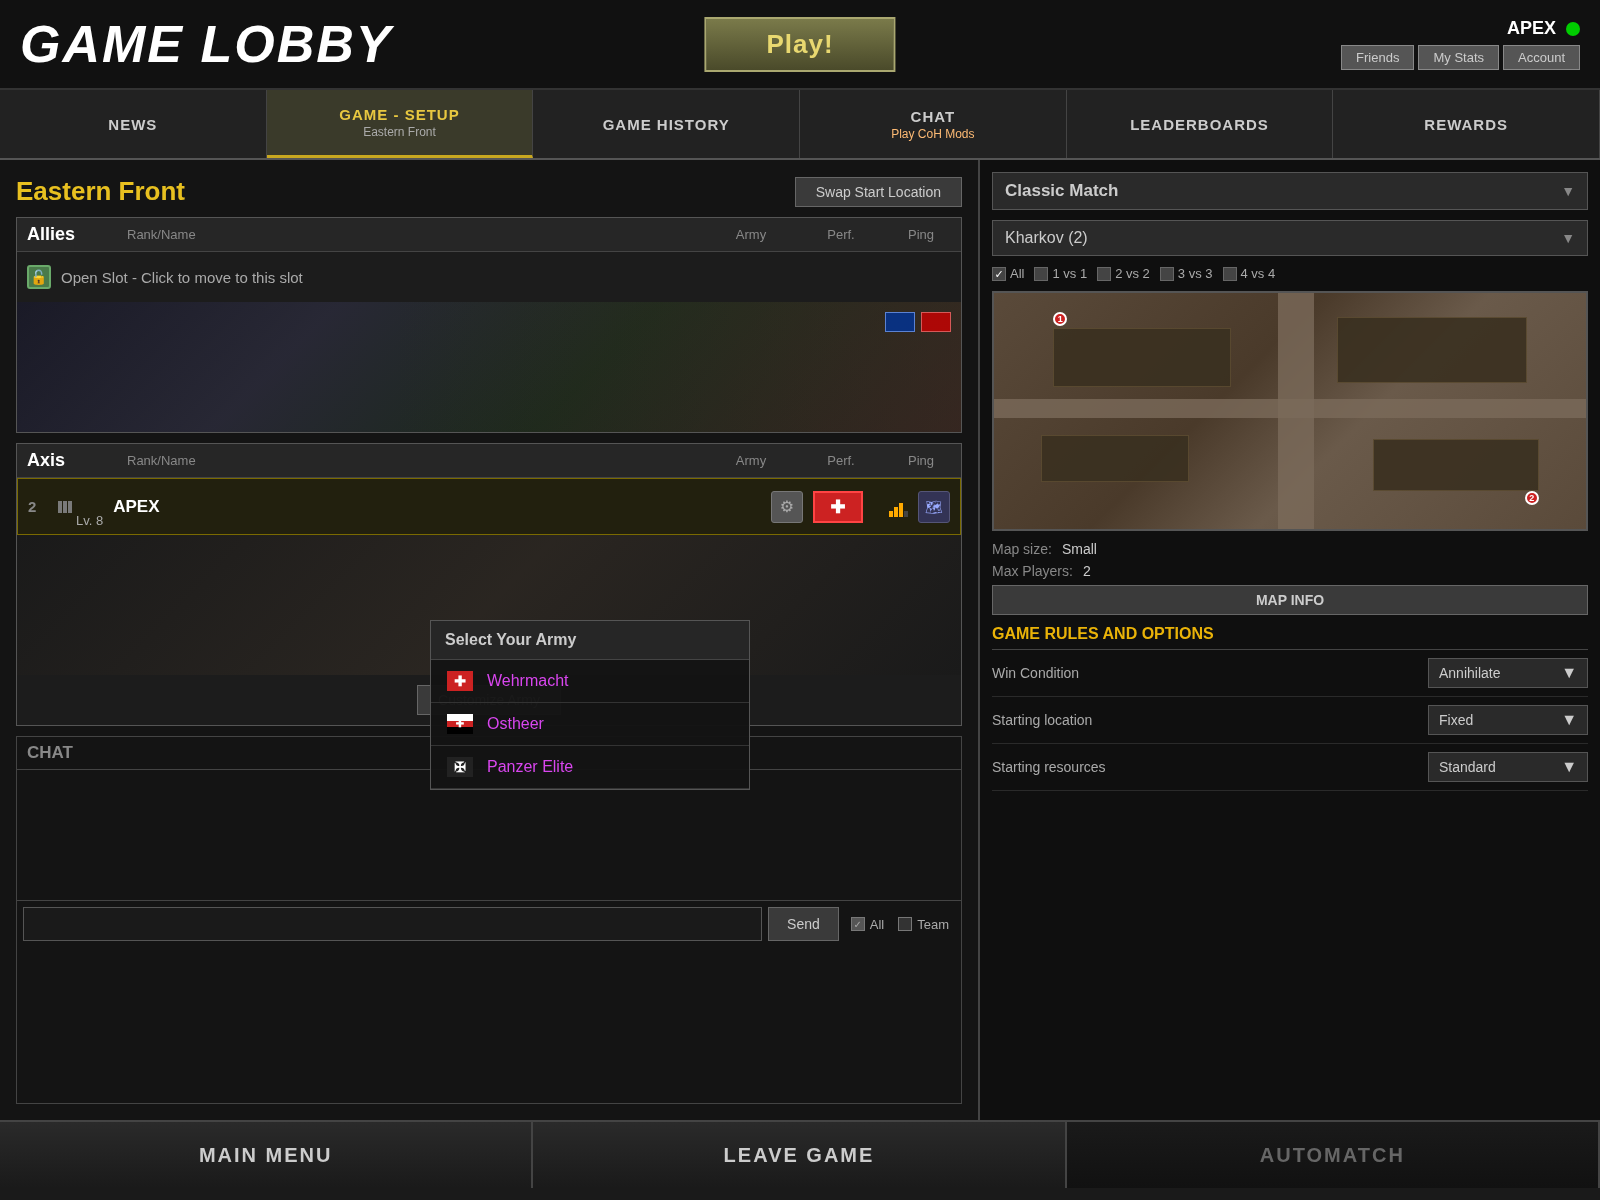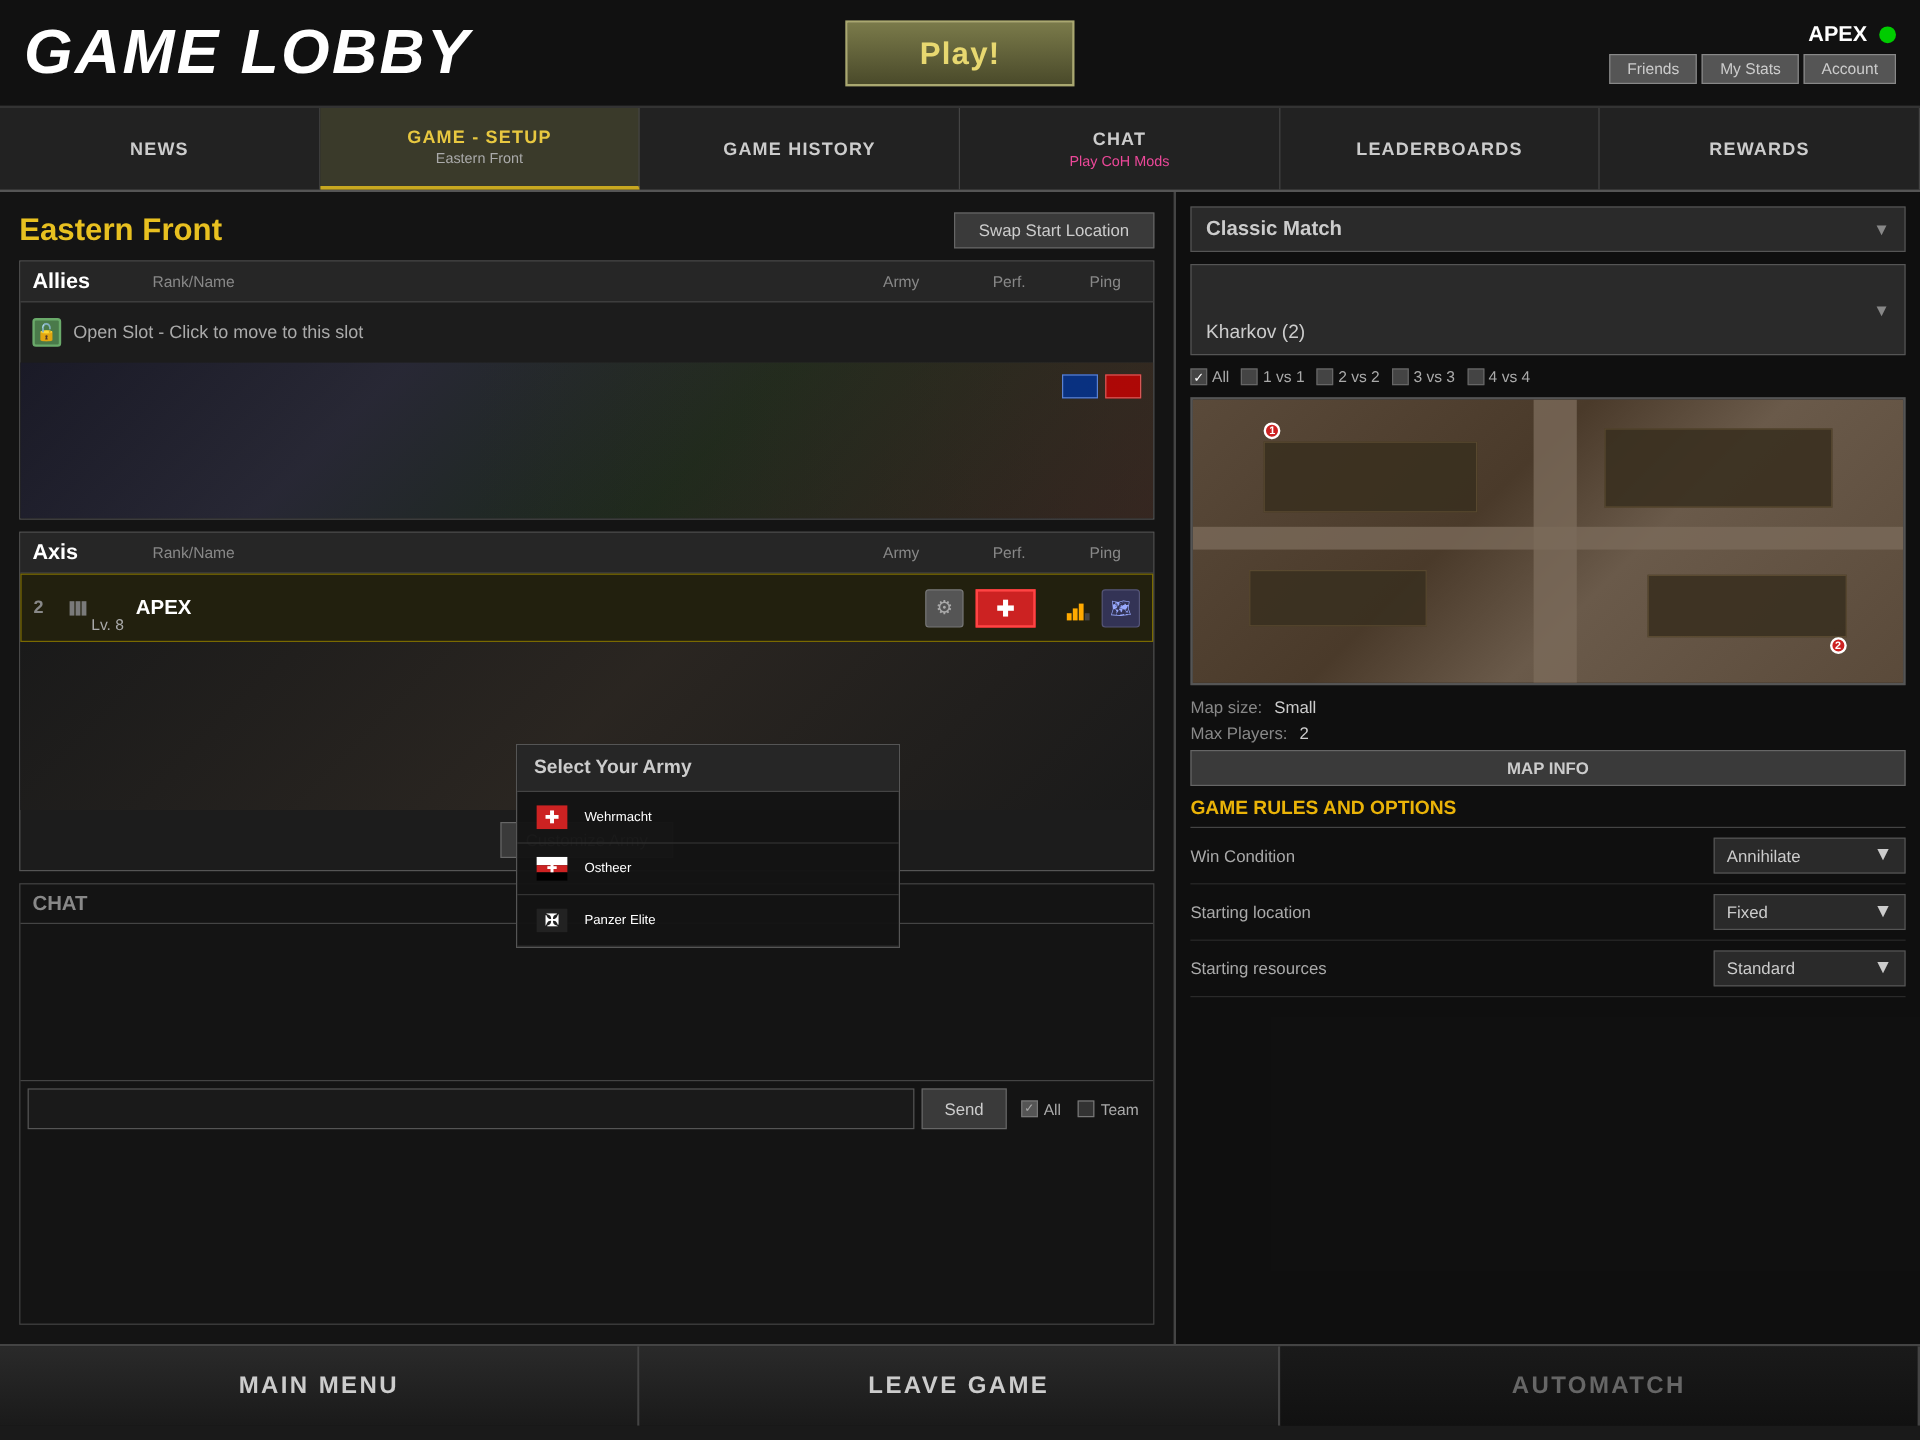--- a/index.html
+++ b/index.html
@@ -106,21 +106,21 @@
     .nav-tab-label {
       font-size: 15px;
       font-weight: bold;
       color: #ccc;
       text-transform: uppercase;
       letter-spacing: 1px;
     }
     .nav-tab.active .nav-tab-label { color: #e8c840; }
     .nav-tab-sub {
       font-size: 12px;
-      color: #ec4899;
+      color: #fdba74;
       margin-top: 2px;
     }
     .nav-tab.active .nav-tab-sub { color: #aaa; }
 
     
     .main-content {
       display: flex;
       height: calc(1200px - 90px - 70px - 80px);
     }
 
@@ -356,22 +356,22 @@
       border-bottom: 1px solid #333;
     }
     .army-flag {
       width: 30px;
       height: 22px;
       display: flex;
       align-items: center;
       justify-content: center;
     }
     .army-option-name {
-      font-size: 11px;
-      color: #ffffff;
+      font-size: 16px;
+      color: #d946ef;
     }
 
     
     .customize-btn {
       background: #3a3a3a;
       border: 1px solid #666;
       color: #ccc;
       font-size: 14px;
       padding: 6px 20px;
       cursor: pointer;
@@ -483,21 +483,20 @@
       align-items: center;
       justify-content: space-between;
       background: #2a2a2a;
       border: 1px solid #555;
       padding: 8px 12px;
       cursor: pointer;
     }
     .map-dropdown-label {
       font-size: 16px;
       color: #ccc;
-      margin-top: 40px;
     }
 
     
     .player-filters {
       display: flex;
       gap: 10px;
       align-items: center;
       flex-wrap: wrap;
     }
     .filter-checkbox {

